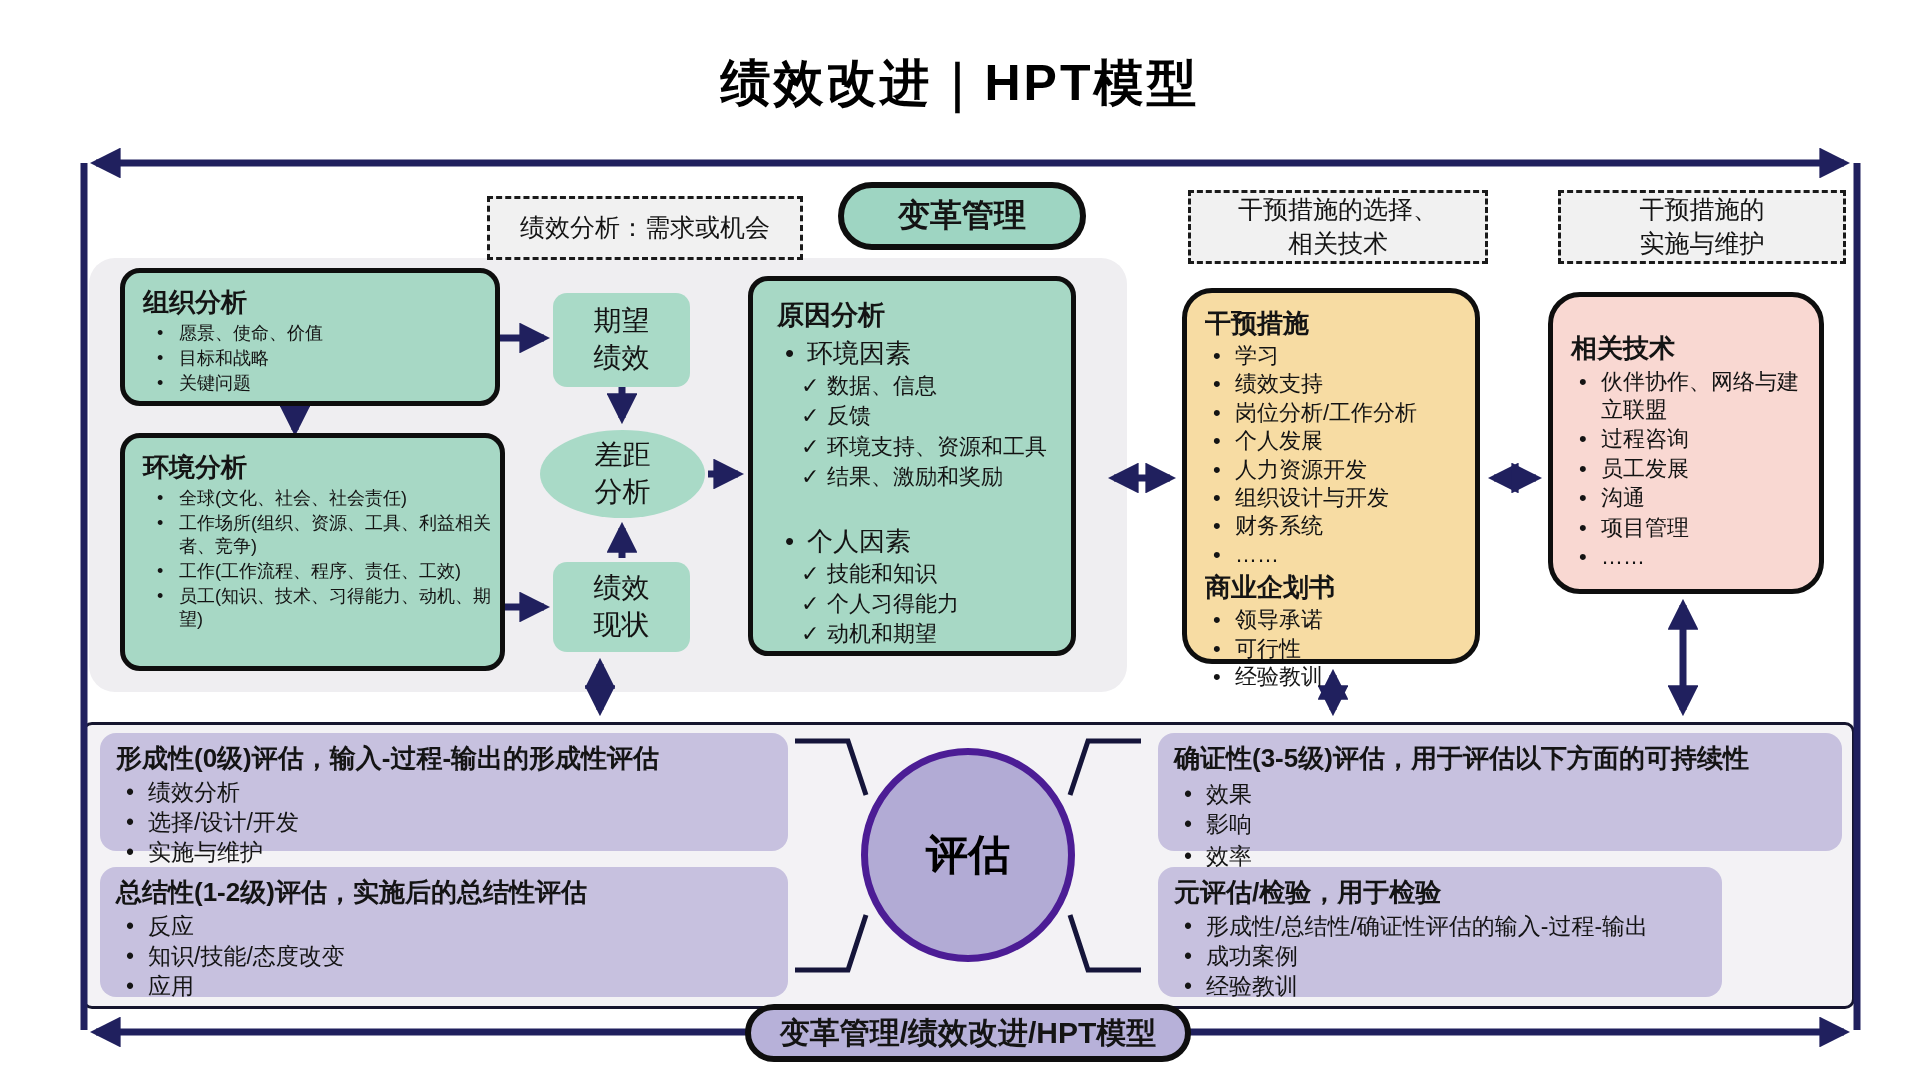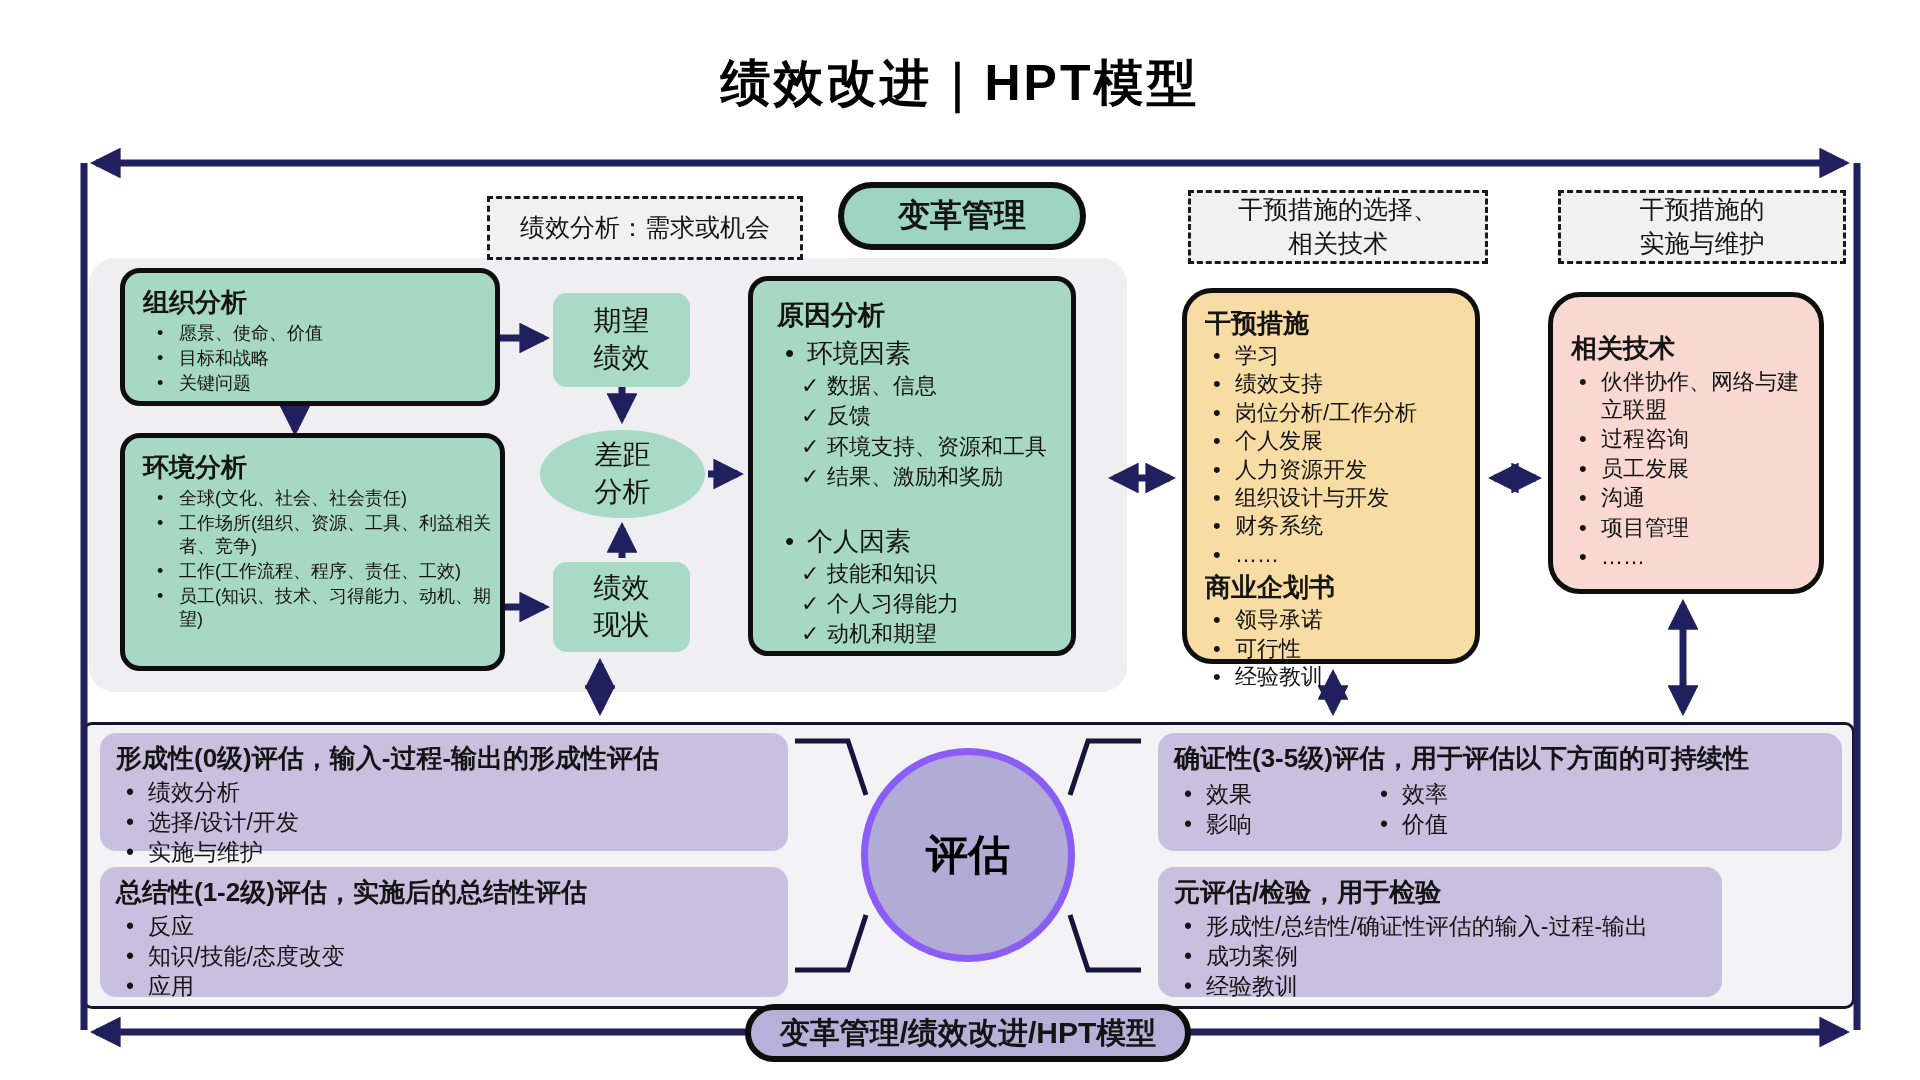--- a/index.html
+++ b/index.html
@@ -30,24 +30,24 @@
   .btitle{font-weight:bold;font-size:27px;margin:16px 0 4px 24px;}
   .btitle.sm{font-size:26px;margin:12px 0 2px 18px;}
   ul{list-style:none;margin:0;padding:0 8px 0 24px;font-size:18px;line-height:1.28;}
   li{position:relative;padding-left:30px;margin:2px 0;}
   .bullets>li::before{content:"•";position:absolute;left:8px;}
   .bullets.big{font-size:26px;}
   .checks{padding-left:44px;font-size:22px;}
   .checks>li::before{content:"✓";position:absolute;left:4px;}
   .gap2{margin-top:34px;}
   .evbox ul{padding-left:18px;font-size:23px;line-height:1.22;}
-  .cols{display:flex;}
+  .cols{display:flex;flex-direction:column;}
   .cols ul{width:170px;}
   .circle{position:absolute;left:861px;top:748px;width:214px;height:214px;border-radius:50%;
-          background:#b2abd5;border:7px solid #8b5cf6;box-sizing:border-box;display:flex;
+          background:#b2abd5;border:7px solid #4c1d95;box-sizing:border-box;display:flex;
           align-items:center;justify-content:center;font-size:42px;font-weight:bold;color:#000;}
   svg.layer{position:absolute;left:0;top:0;z-index:1;}
   .above{z-index:2;}
   .top3{z-index:3;}
 </style>
 </head>
 <body>
 
 <div class="stage">
 

